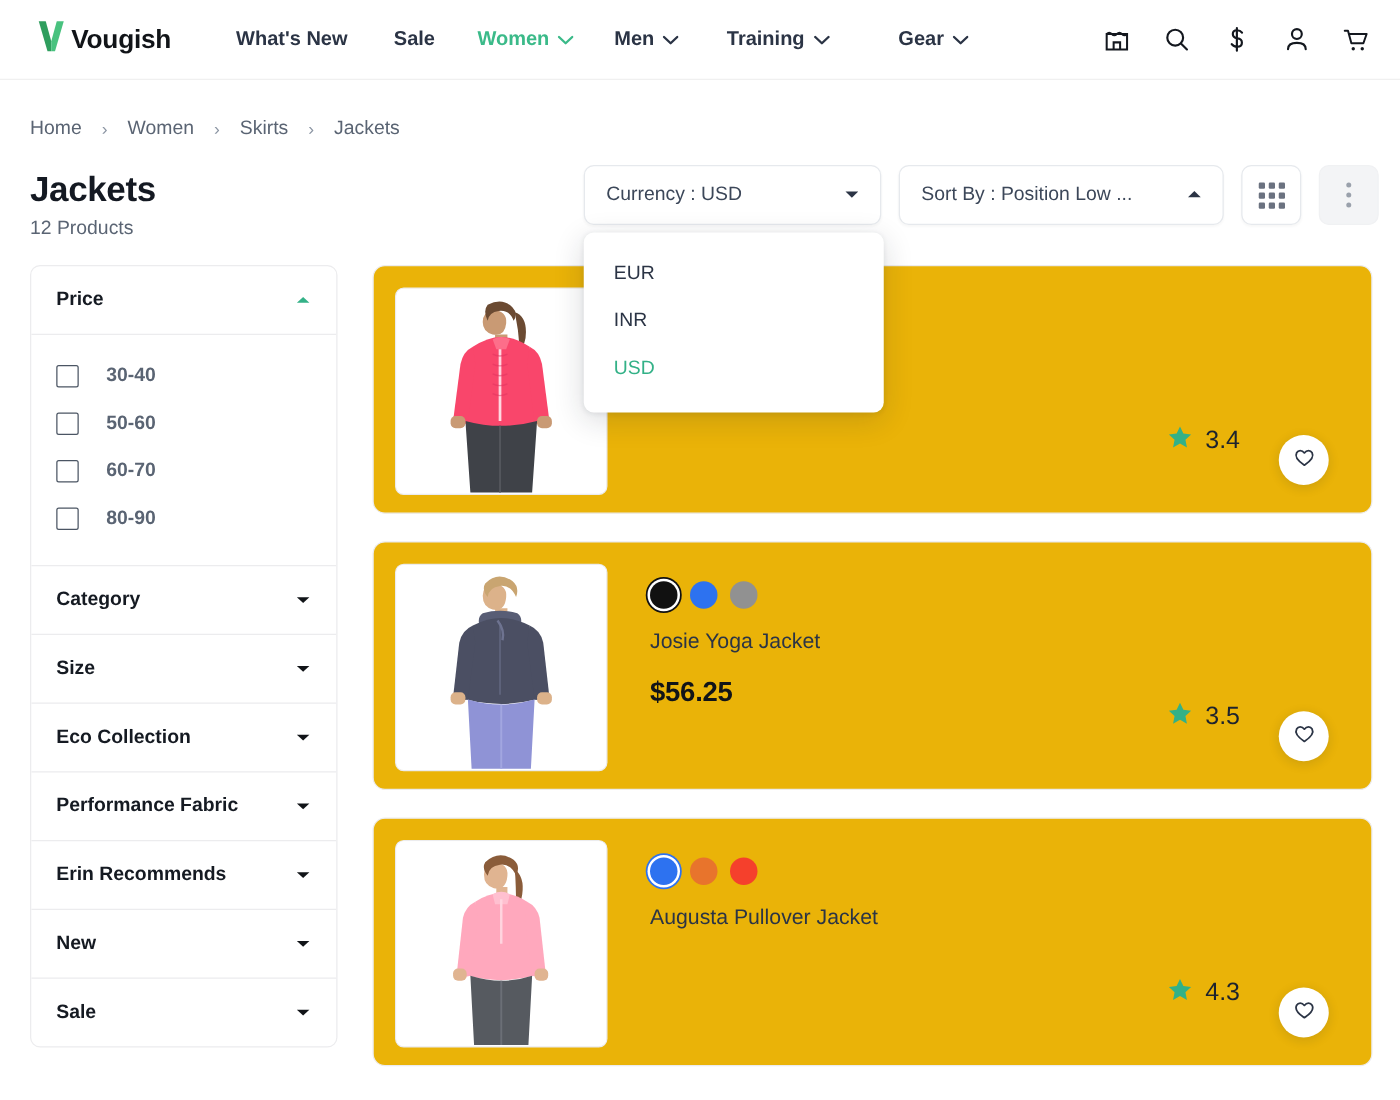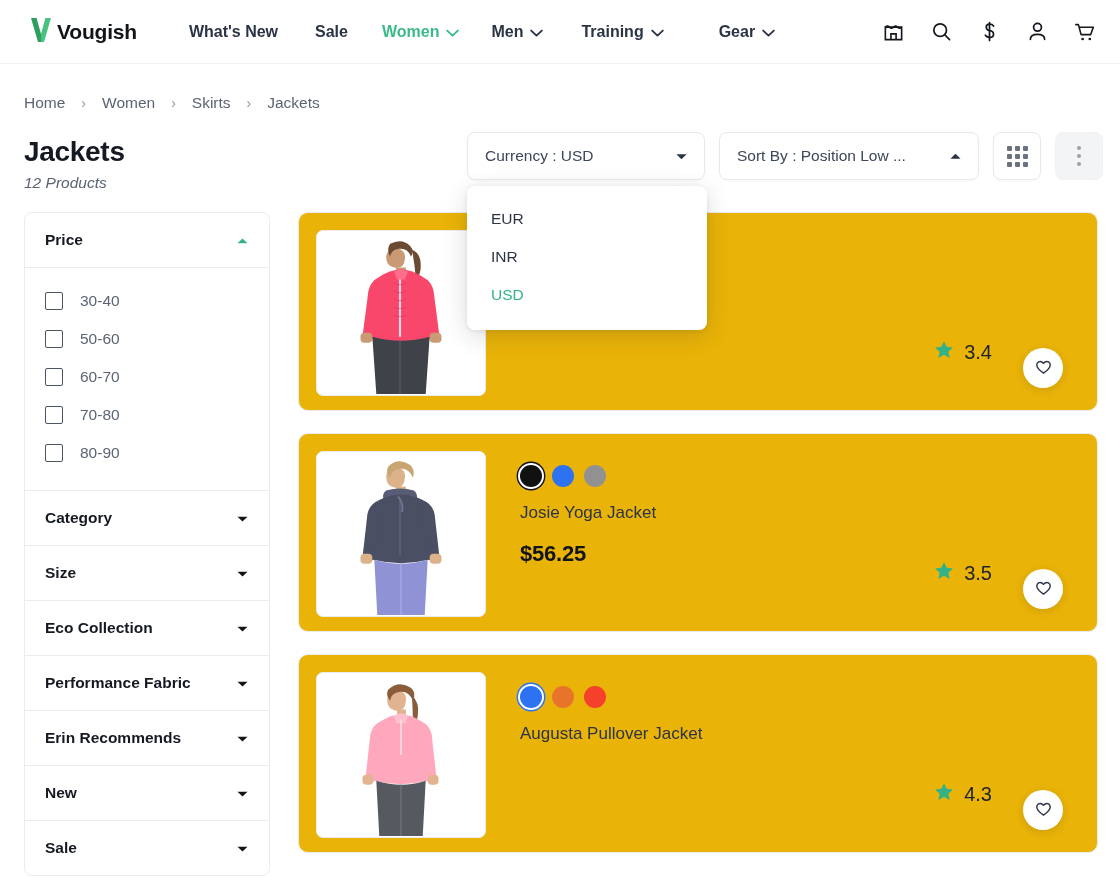--- a/index.html
+++ b/index.html
@@ -108,21 +108,20 @@
     font-size: 28px;
     font-weight: 700;
     color: #141922;
     letter-spacing: -0.3px;
     line-height: 1.15;
   }
   .product-count {
     font-size: 15.5px;
     color: #5a6473;
     margin-top: 6px;
-    font-style: italic;
   }
 
   
   .toolbar {
     position: absolute;
     left: 445px;
     top: 20px;
     display: flex;
     align-items: center;
     gap: 14px;
@@ -235,23 +234,24 @@
   }
   .filter-caret { margin-left: auto; display: block; }
 
   .filter-body {
     padding: 14px 0 18px 0;
     border-top: 1px solid #ececee;
   }
   .check-row {
     display: flex;
     align-items: flex-start;
-    gap: 17px;
+    gap: 22px;
     padding: 10px 20px;
     cursor: pointer;
+    font-weight: bold;
   }
   .checkbox {
     width: 18px; height: 18px;
     border: 1.6px solid #4b5563;
     border-radius: 2px;
     background: #fff;
     flex-shrink: 0;
   }
   .check-label {
     font-size: 15.5px;
@@ -524,24 +524,20 @@
             <span class="checkbox"></span>
             <span class="check-label">30-40</span>
           </div>
           <div class="check-row">
             <span class="checkbox"></span>
             <span class="check-label">50-60</span>
           </div>
           <div class="check-row">
             <span class="checkbox"></span>
             <span class="check-label">60-70</span>
-          </div>
-          <div class="check-row">
-            <span class="checkbox"></span>
-            <span class="check-label">70-80</span>
           </div>
           <div class="check-row">
             <span class="checkbox"></span>
             <span class="check-label">80-90</span>
           </div>
         </div>
       </div>
 
       <div class="filter-group">
         <div class="filter-head">

